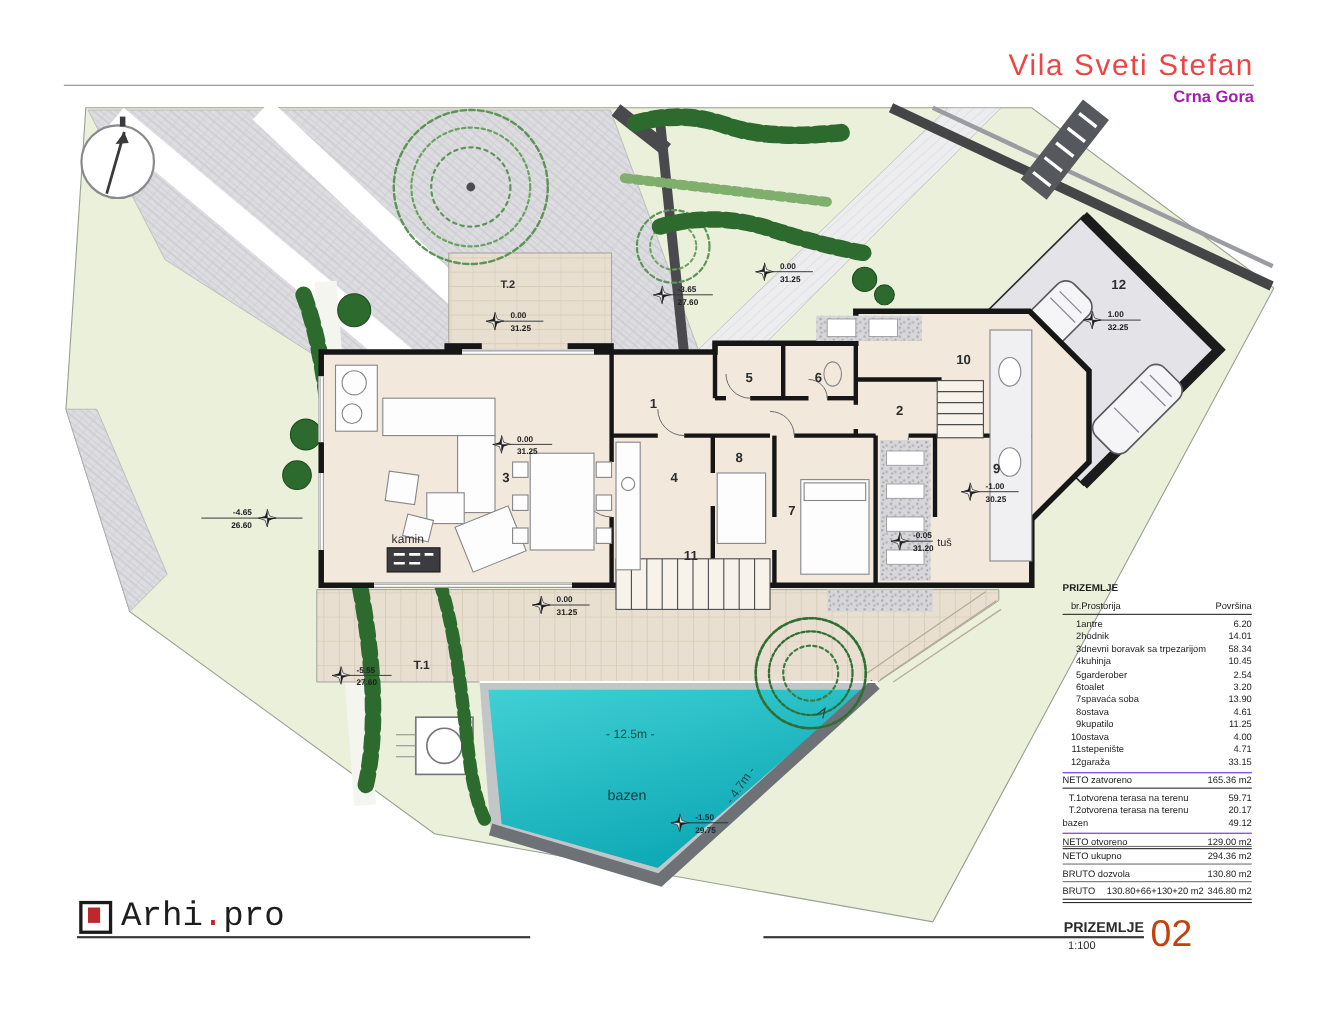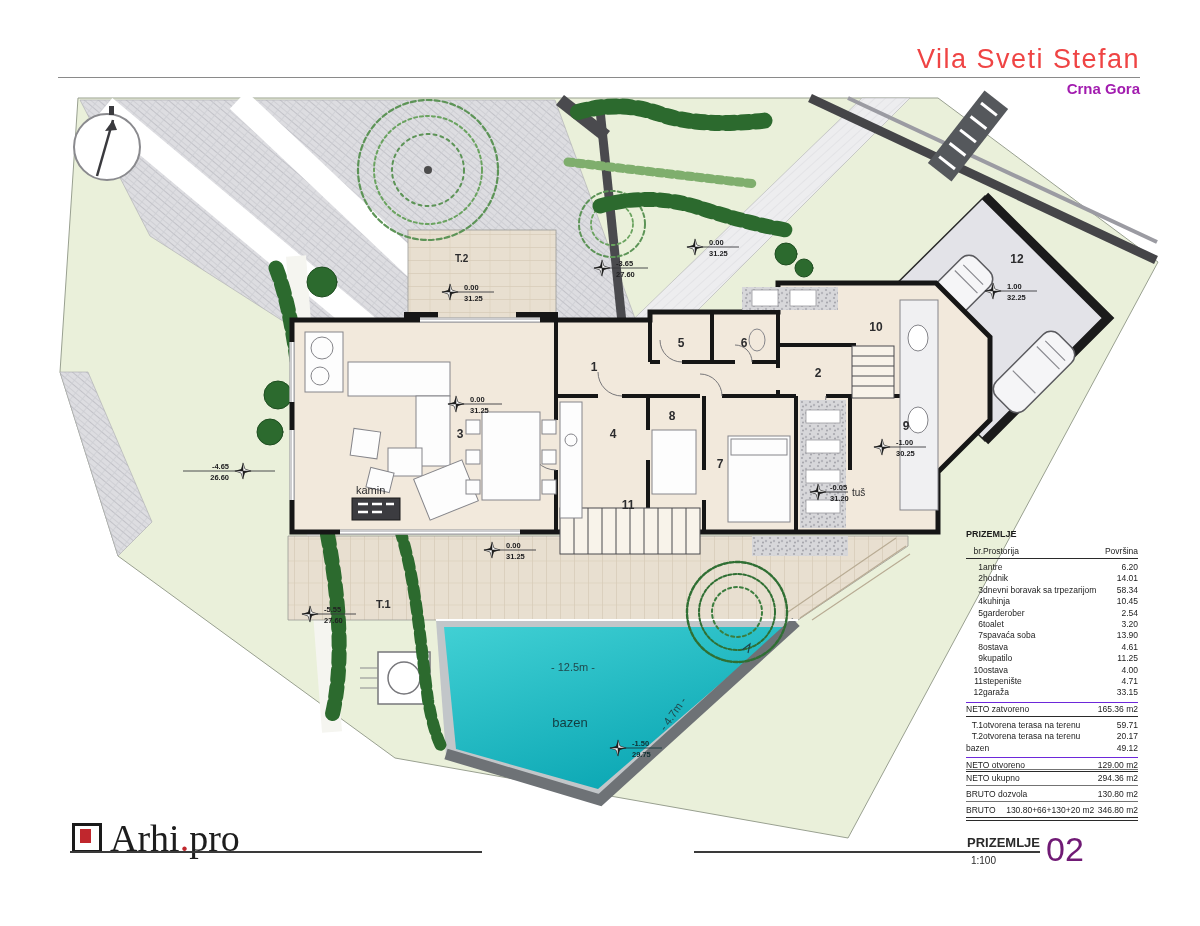--- a/index.html
+++ b/index.html
@@ -26,29 +26,29 @@
   .summary .row{border-top:1px solid #737373;padding:3px 0 2px 0;line-height:10px;}
   .summary .row .c-mid{flex:1 1 auto;text-align:center;}
   .summary .row .c-name{flex:1 1 auto;}
   .summary-end{border-top:1px solid #2a2a2a;height:2px;border-bottom:1px solid #2a2a2a;}
 
   
   .logo{position:absolute;left:72px;top:816px;display:flex;align-items:center;gap:8px;}
   .logo-mark{width:24px;height:24px;border:3px solid #1a1a1a;position:relative;background:#fff;}
   .logo-mark::after{content:"";position:absolute;left:5px;top:3px;width:11px;height:14px;
                     background:#c0272d;}
-  .logo-text{font-family:Liberation Serif, serif;font-size:38px;color:#1d1d1d;}
+  .logo-text{font-family:Liberation Mono, monospace;font-size:31px;color:#1d1d1d;}
   .logo-text .dot{color:#c0272d;}
   .logo-rule{position:absolute;left:70px;top:851px;width:412px;border-top:2px solid #3a3a3a;}
   .info-rule{position:absolute;left:694px;top:851px;width:346px;border-top:2px solid #3a3a3a;}
   .sheet-title{position:absolute;left:958px;top:835px;width:82px;text-align:right;
                font-size:13px;font-weight:bold;color:#2a2a2a;}
   .sheet-scale{position:absolute;left:914px;top:855px;width:82px;text-align:right;
                font-size:10px;color:#2a2a2a;}
-  .sheet-number{position:absolute;left:1046px;top:830px;font-size:34px;color:#701a75;}
+  .sheet-number{position:absolute;left:1046px;top:830px;font-size:34px;color:#c2410c;}
 </style>
 </head>
 <body>
 
 <div class="sheet">
 
   <svg width="1200" height="926" viewBox="0 0 1200 926" style="position:absolute;left:0;top:0;">
     <defs>
       <pattern id="pavers" width="9" height="9" patternUnits="userSpaceOnUse" patternTransform="rotate(40)">
         <rect width="9" height="9" fill="#dddde1"></rect>

